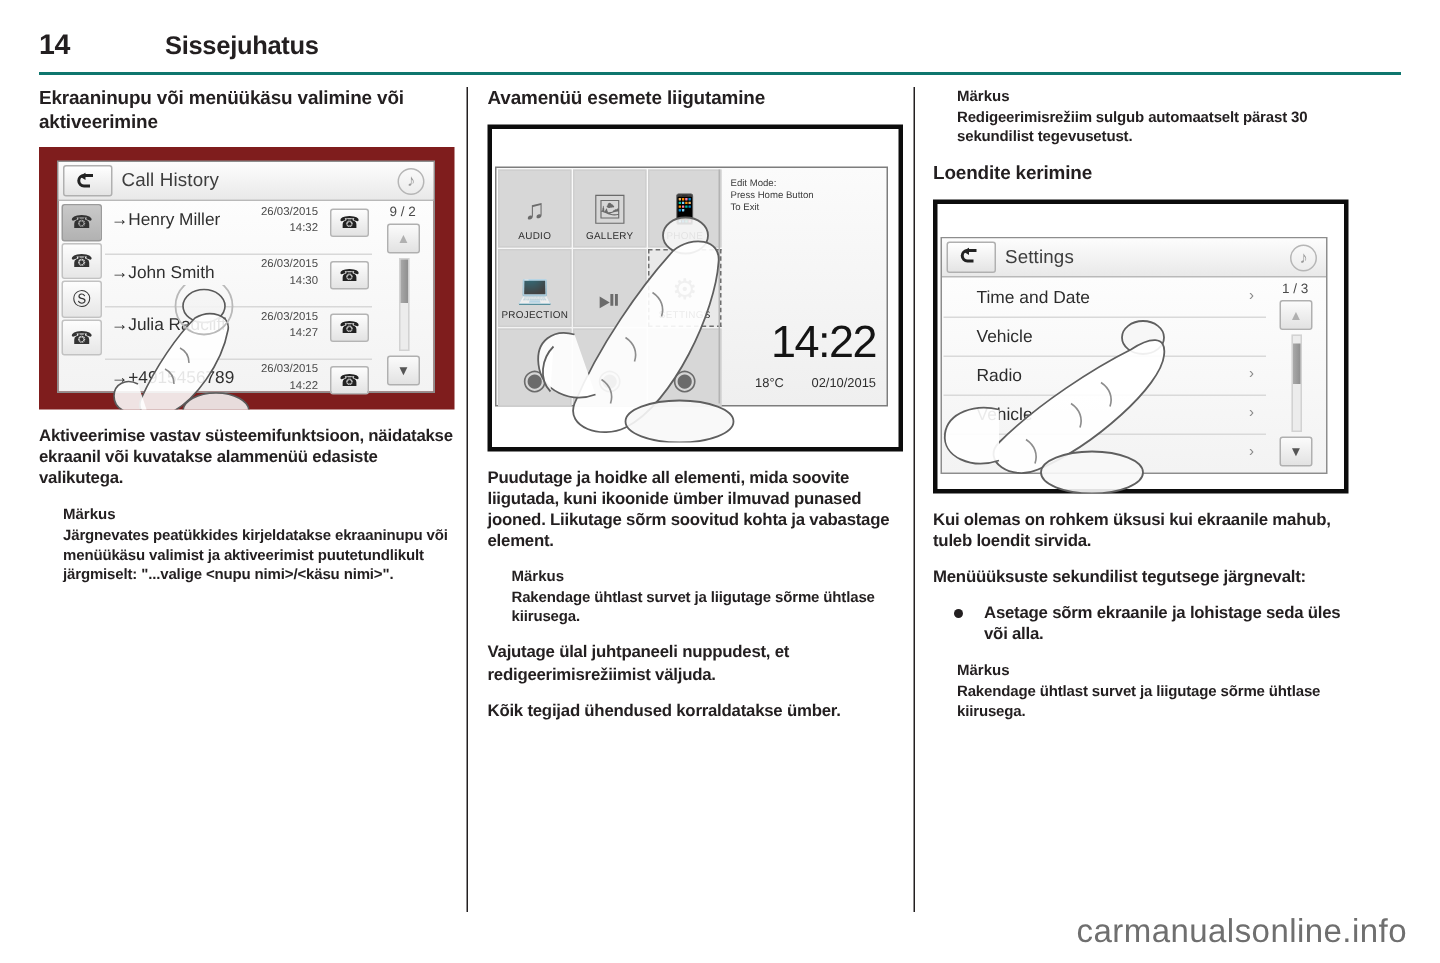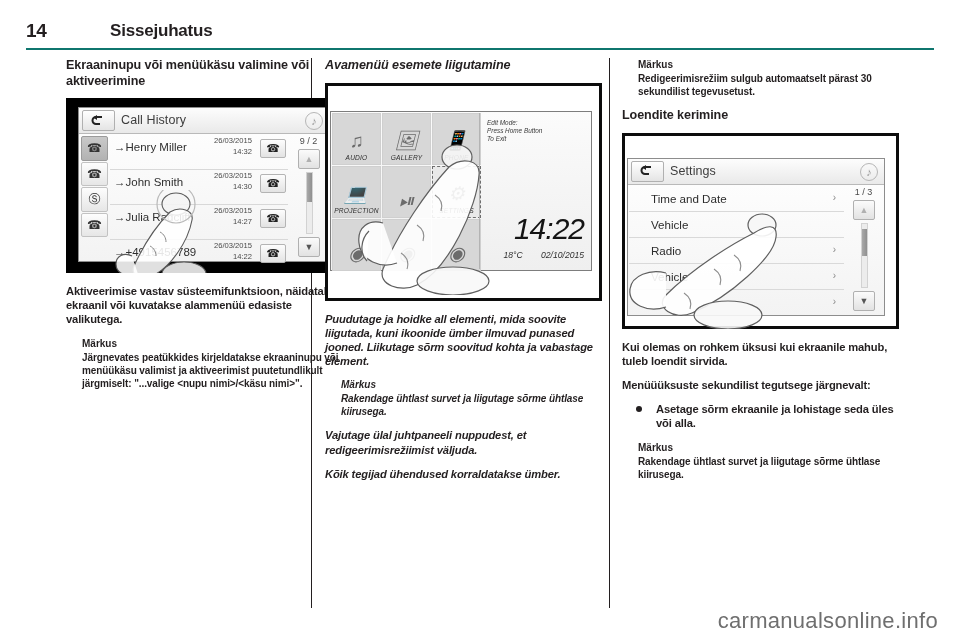--- a/index.html
+++ b/index.html
@@ -33,22 +33,22 @@
     letter-spacing: -0.2px;
   }
 
   
   .column {
     position: absolute;
     top: 58px;
     width: 277px;
     height: 560px;
   }
-  #col-left   { left: 26px; margin-left: 40px; }
-  #col-mid    { left: 325px; font-style: italic; }
+  #col-left   { left: 26px; }
+  #col-mid    { left: 325px; }
   #col-right  { left: 622px; }
 
   .col-rule {
     position: absolute;
     top: 58px;
     width: 1px;
     height: 550px;
     background: #231f20;
   }
   #rule-1 { left: 311px; }
@@ -141,21 +141,21 @@
     position: absolute; right: 6px; top: 4px;
     width: 18px; height: 18px; border-radius: 50%;
     border: 1px solid #b6b6b6;
     display: flex; align-items: center; justify-content: center;
     color: #9a9a9a; font-size: 11px;
   }
 
   
   #fig-call {
     left: 0; top: 0; width: 277px; height: 175px;
-    background: #000000;
+    background: #7f1d1d;
   }
   #fig-call .screen { left: 12px; top: 9px; width: 252px; height: 155px; }
 
   .side-icons {
     position: absolute; left: 1px; top: 27px; width: 29px; bottom: 1px;
   }
   .side-icon {
     position: relative;
     margin: 1px 1px 1px 1px;
     height: 24.5px;

